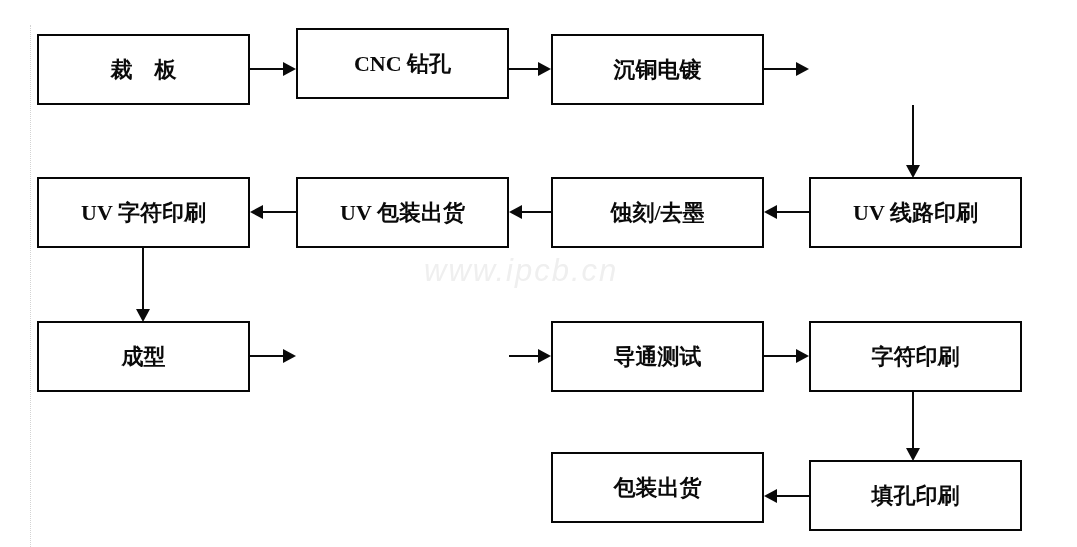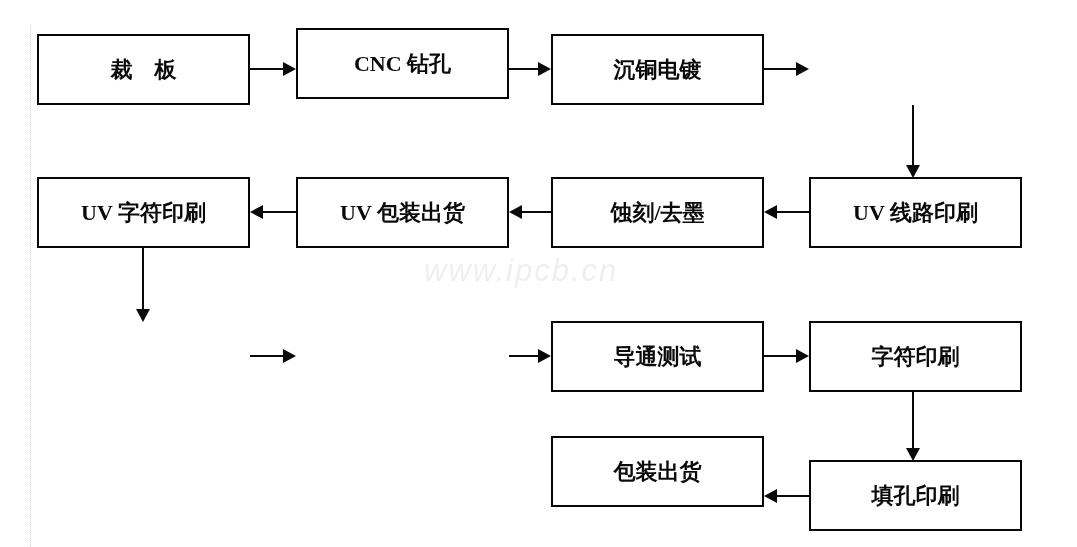--- a/index.html
+++ b/index.html
@@ -96,28 +96,31 @@
   <div class="node" style="left:296px;top:177px">
     <span class="node-label">UV 包装出货</span>
   </div>
   <div class="node" style="left:551px;top:177px">
     <span class="node-label">蚀刻/去墨</span>
   </div>
   <div class="node" style="left:809px;top:177px">
     <span class="node-label">UV 线路印刷</span>
   </div>
 
+  <div class="node" style="left:37px;top:321px">
+    <span class="node-label">成型</span>
+  </div>
   <div class="node" style="left:551px;top:321px">
     <span class="node-label">导通测试</span>
   </div>
   <div class="node" style="left:809px;top:321px">
     <span class="node-label">字符印刷</span>
   </div>
 
-  <div class="node" style="left:551px;top:436px">
+  <div class="node" style="left:551px;top:452px">
     <span class="node-label">包装出货</span>
   </div>
   <div class="node" style="left:809px;top:460px">
     <span class="node-label">填孔印刷</span>
   </div>
 
   <div class="arr arr-h head-right" style="left:250px;top:68px;width:33px"></div>
   <div class="arr arr-h head-right" style="left:509px;top:68px;width:29px"></div>
   <div class="arr arr-h head-right" style="left:764px;top:68px;width:32px"></div>
 

